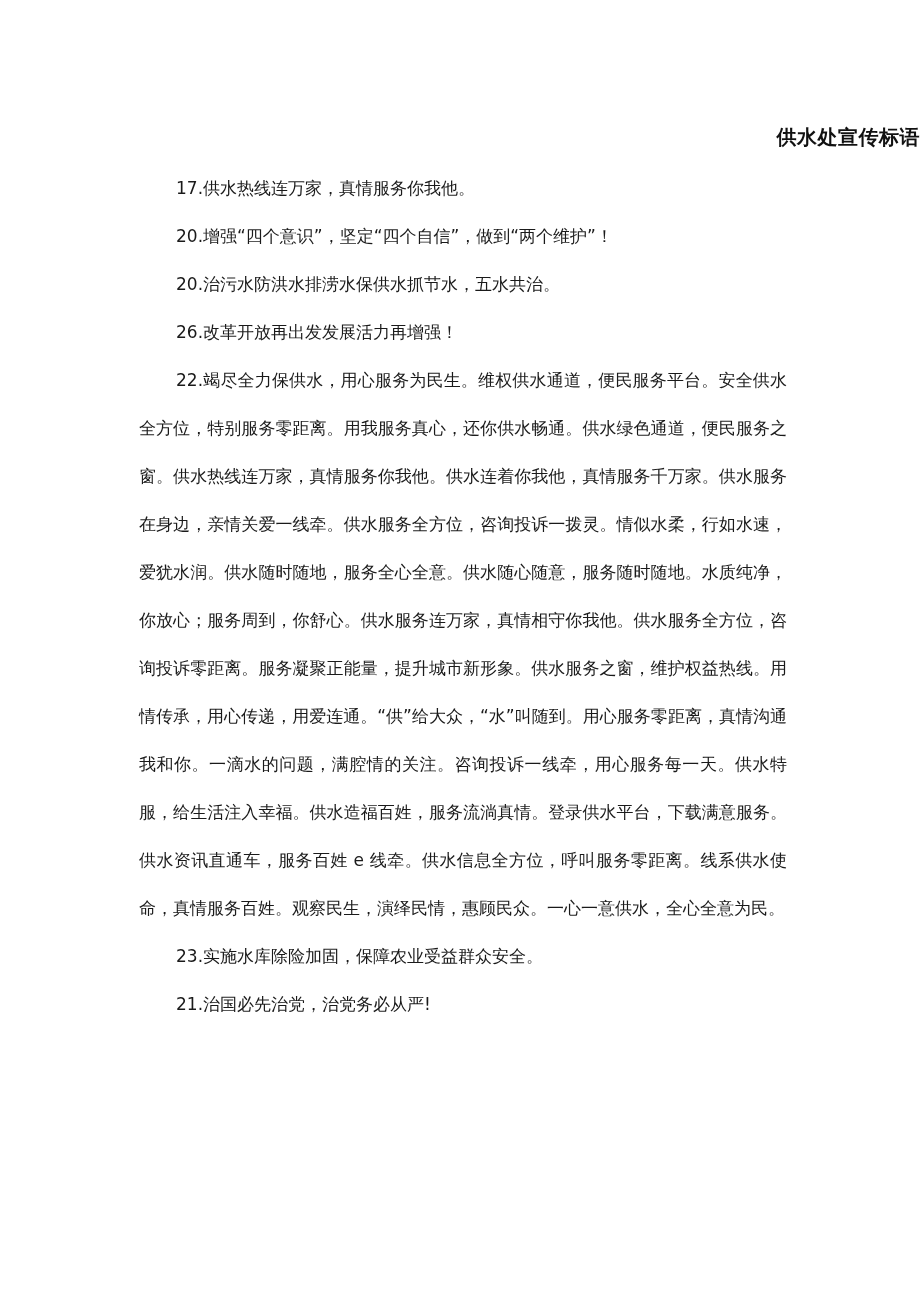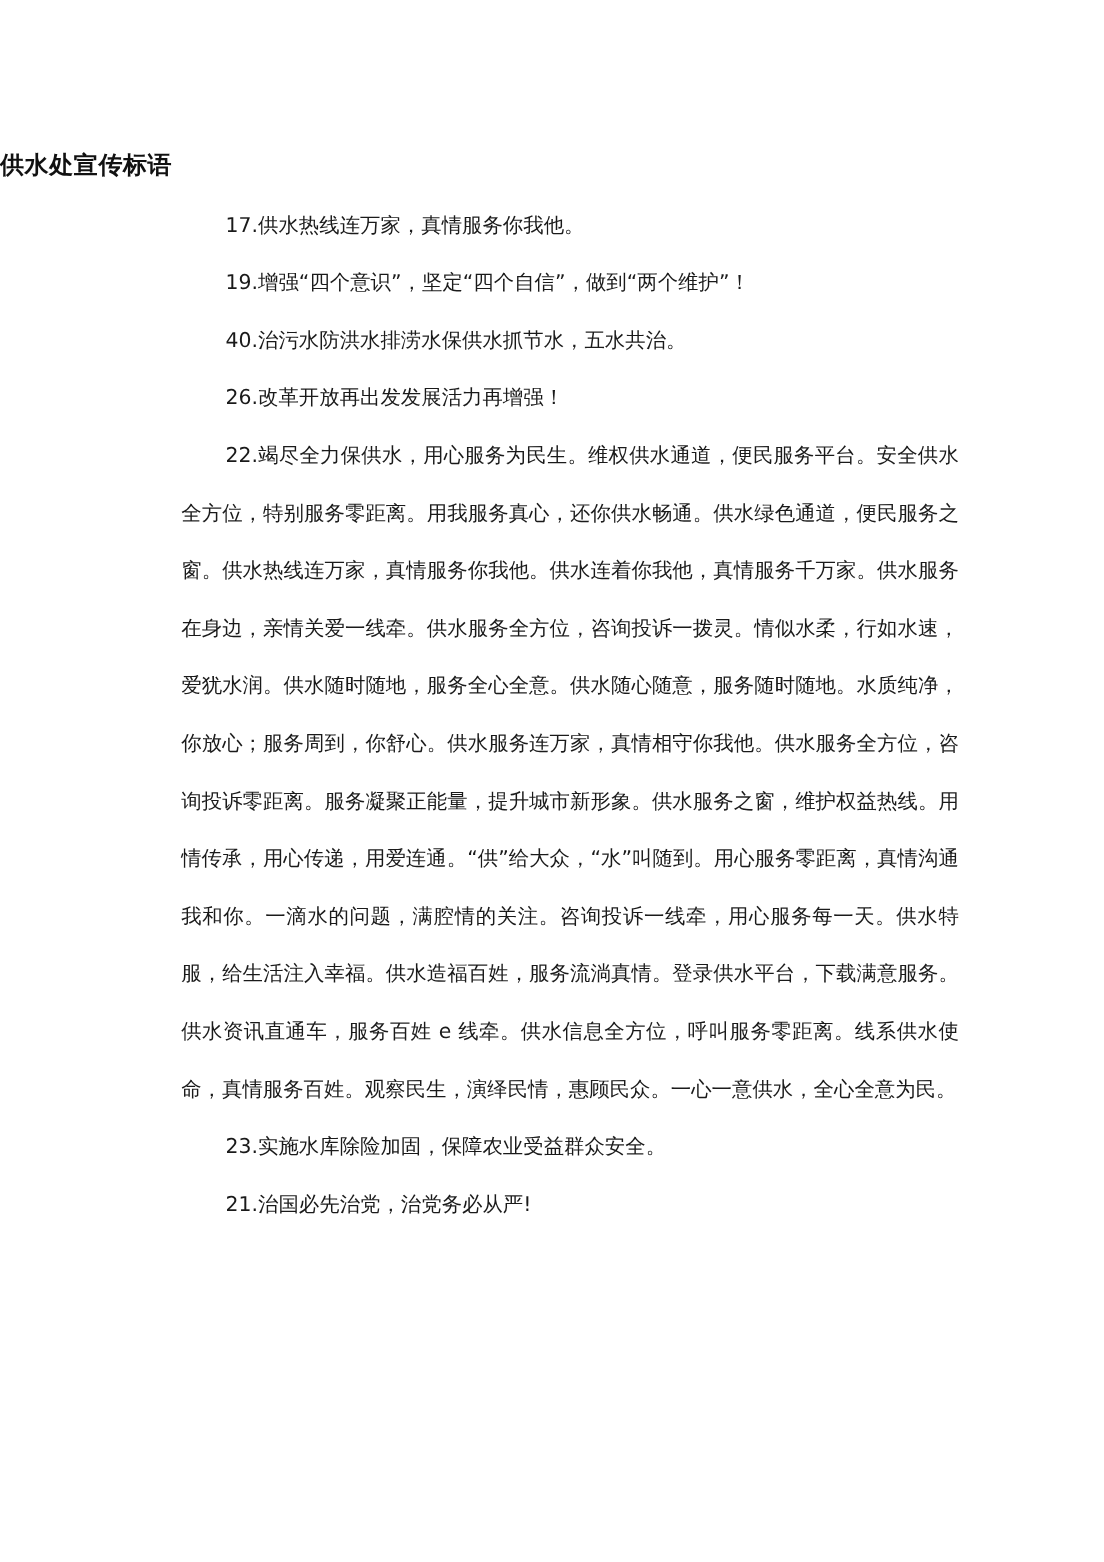--- a/index.html
+++ b/index.html
@@ -1,31 +1,31 @@
 <!DOCTYPE html>
 <html><head>
 <meta charset="utf-8">
 <style>
   html, body { margin: 0; padding: 0; background: #ffffff; }
   body { width: 920px; height: 1302px; position: relative; overflow: hidden;
          font-family: "DejaVu Sans", "Liberation Sans", sans-serif; color: #1a1a1a; }
   .page { position: absolute; left: 0; top: 0; width: 920px; height: 1302px; background: #fff; }
-  .title { position: absolute; top: 124px; left: 0; width: 920px; text-align: left;
+  .title { position: absolute; top: 124px; left: 0; width: 920px; text-align: right;
            font-size: 20px; font-weight: bold; color: #111; letter-spacing: 0.5px; }
-  .content { position: absolute; left: 139px; top: 164px; width: 648px; margin-left: 12px; }
+  .content { position: absolute; left: 139px; top: 164px; width: 648px; }
   .para { font-size: 17px; line-height: 48px; margin: 0; text-indent: 37px;
           text-align: justify; text-align-last: left; word-break: break-all; }
 </style>
 </head>
 <body>
 
 <div class="page">
   <div class="title">供水处宣传标语</div>
   <div class="content">
     <p class="para">17.供水热线连万家，真情服务你我他。</p>
-    <p class="para">19.增强“四个意识”，坚定“四个自信”，做到“两个维护”！</p>
-    <p class="para">40.治污水防洪水排涝水保供水抓节水，五水共治。</p>
+    <p class="para">20.增强“四个意识”，坚定“四个自信”，做到“两个维护”！</p>
+    <p class="para">20.治污水防洪水排涝水保供水抓节水，五水共治。</p>
     <p class="para">26.改革开放再出发发展活力再增强！</p>
     <p class="para">22.竭尽全力保供水，用心服务为民生。维权供水通道，便民服务平台。安全供水全方位，特别服务零距离。用我服务真心，还你供水畅通。供水绿色通道，便民服务之窗。供水热线连万家，真情服务你我他。供水连着你我他，真情服务千万家。供水服务在身边，亲情关爱一线牵。供水服务全方位，咨询投诉一拨灵。情似水柔，行如水速，爱犹水润。供水随时随地，服务全心全意。供水随心随意，服务随时随地。水质纯净，你放心；服务周到，你舒心。供水服务连万家，真情相守你我他。供水服务全方位，咨询投诉零距离。服务凝聚正能量，提升城市新形象。供水服务之窗，维护权益热线。用情传承，用心传递，用爱连通。“供”给大众，“水”叫随到。用心服务零距离，真情沟通我和你。一滴水的问题，满腔情的关注。咨询投诉一线牵，用心服务每一天。供水特服，给生活注入幸福。供水造福百姓，服务流淌真情。登录供水平台，下载满意服务。供水资讯直通车，服务百姓 e 线牵。供水信息全方位，呼叫服务零距离。线系供水使命，真情服务百姓。观察民生，演绎民情，惠顾民众。一心一意供水，全心全意为民。</p>
     <p class="para">23.实施水库除险加固，保障农业受益群众安全。</p>
     <p class="para">21.治国必先治党，治党务必从严!</p>
   </div>
 </div>
 
 </body></html>

